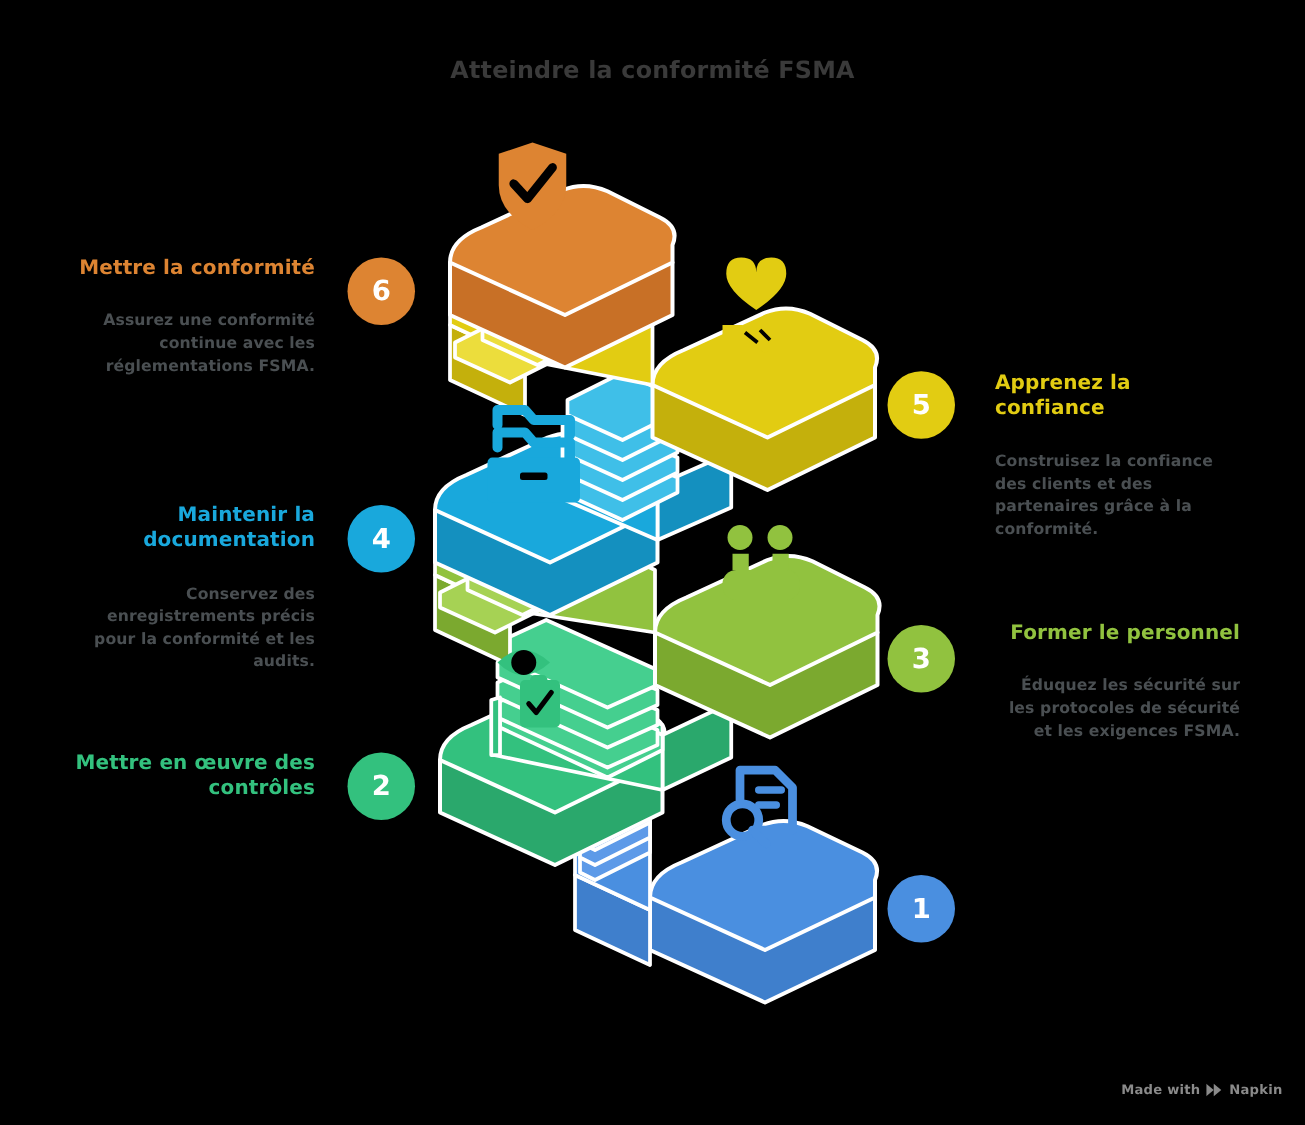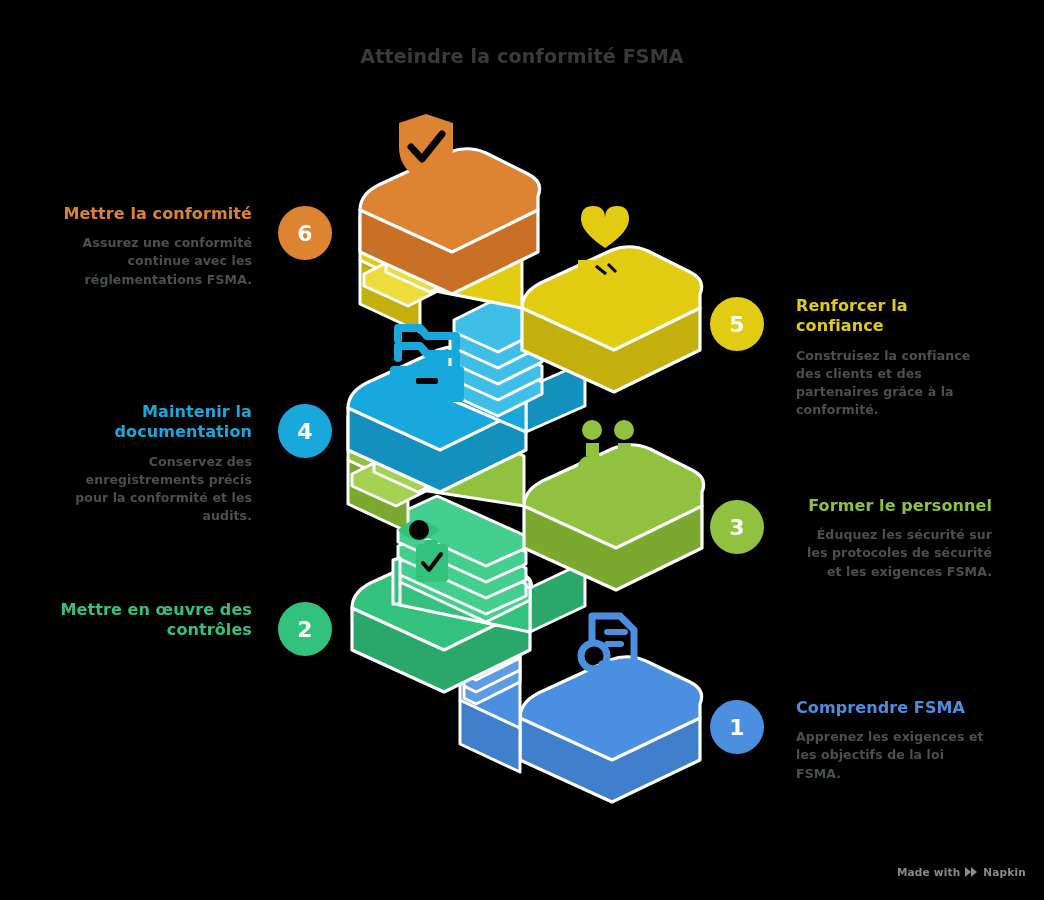--- a/index.html
+++ b/index.html
@@ -25,21 +25,21 @@
 
   
   .block { position: absolute; width: 196px; }
   .block.left  { text-align: right; }
   .block.right { text-align: left; }
   .heading {
     font-size: 16px; font-weight: 700; line-height: 1.27;
     letter-spacing: .1px;
   }
   .desc {
-    margin-top: 10px;
+    margin-top: 23px;
     font-size: 12.5px; font-weight: 600; line-height: 1.45;
     color: #4a4f52; letter-spacing: .1px;
   }
 
   
   .badge {
     position: absolute;
     width: 54px; height: 54px; border-radius: 50%;
     display: flex; align-items: center; justify-content: center;
     color: #ffffff; font-size: 22px; font-weight: 700;
@@ -210,21 +210,21 @@
 
   <div class="block left" style="left:56px; top:204px;">
     <div class="heading" style="color:#dd8432;">Mettre la conformité</div>
     <div class="desc">Assurez une conformité continue avec les réglementations FSMA.</div>
   </div>
   <div class="badge" style="left:278px; top:206px; background:#dd8432;">
     <span>6</span>
   </div>
 
   <div class="block right" style="left:796px; top:296px;">
-    <div class="heading" style="color:#e2cc12;">Renforcer la confiance</div>
+    <div class="heading" style="color:#e2cc12;">Apprenez la confiance</div>
     <div class="desc">Construisez la confiance des clients et des partenaires grâce à la conformité.</div>
   </div>
   <div class="badge" style="left:710px; top:297px; background:#e2cc12;">
     <span>5</span>
   </div>
 
   <div class="block left" style="left:56px; top:402px;">
     <div class="heading" style="color:#19a8dc;">Maintenir la documentation</div>
     <div class="desc">Conservez des enregistrements précis pour la conformité et les audits.</div>
   </div>
@@ -240,24 +240,20 @@
     <span>3</span>
   </div>
 
   <div class="block left" style="left:56px; top:600px;">
     <div class="heading" style="color:#33c17e;">Mettre en œuvre des contrôles</div>
   </div>
   <div class="badge" style="left:278px; top:602px; background:#33c17e;">
     <span>2</span>
   </div>
 
-  <div class="block right" style="left:796px; top:698px;">
-    <div class="heading" style="color:#4a8fe0;">Comprendre FSMA</div>
-    <div class="desc">Apprenez les exigences et les objectifs de la loi FSMA.</div>
-  </div>
   <div class="badge" style="left:710px; top:700px; background:#4a8fe0;">
     <span>1</span>
   </div>
 
   <div class="watermark">
     <span>Made with</span>
     <span class="np-mark">
       <svg width="13" height="12" viewBox="0 0 13 12">
         <path fill="#8a8a8a" d="M0,1 L6,6 L0,11 Z"></path>
         <path fill="#8a8a8a" d="M6,1 L12,6 L6,11 Z"></path>

